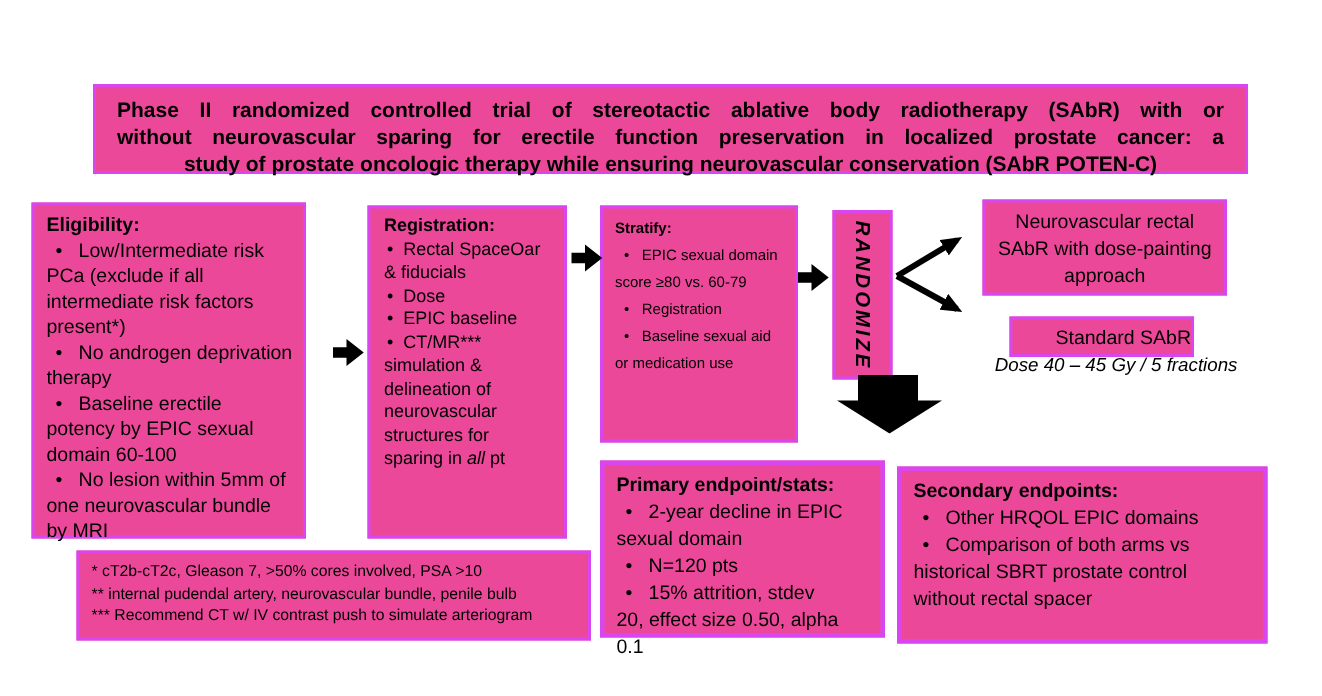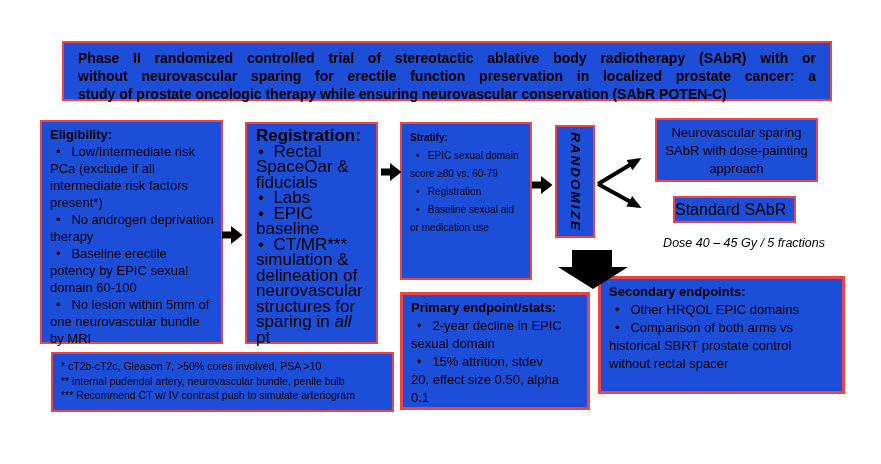--- a/index.html
+++ b/index.html
@@ -1,52 +1,52 @@
 <!DOCTYPE html>
 <html><head>
 <meta charset="utf-8">
 <style>
   html,body{margin:0;padding:0;background:#ffffff;}
   #canvas{
     position:relative;width:881px;height:464px;background:#ffffff;
     font-family:"Liberation Sans","DejaVu Sans",sans-serif;color:#000;
     overflow:hidden;
   }
-  .box{position:absolute;border:2px solid #ef4444;background:#1d4ed8;box-sizing:border-box;}
+  .box{position:absolute;border:2px solid #d946ef;background:#ec4899;box-sizing:border-box;margin-top:15px;}
   .thick{border-width:3px;}
   
   #title-box{left:62px;top:41px;width:770px;height:60px;padding:6px 14px 0 14px;
     font-weight:bold;font-size:14px;line-height:18px;}
   .jline{text-align:justify;text-align-last:justify;}
-  .lline{text-align:left;}
+  .lline{text-align:center;}
   
-  #eligibility-box{left:40px;top:120px;width:183px;height:224px;padding:4px 6px 0 8px;
+  #eligibility-box{left:21px;top:120px;width:183px;height:224px;padding:4px 6px 0 8px;
     font-size:13px;line-height:17px;}
   
   #registration-box{left:245px;top:122px;width:133px;height:222px;padding:4px 14px 0 9px;
-    font-size:17px;line-height:15.5px;}
+    font-size:12px;line-height:15.5px;}
   
   #stratify-box{left:400px;top:122px;width:132px;height:158px;padding:5px 6px 0 8px;
     font-size:10px;line-height:18px;}
   
   #randomize-box{left:555px;top:125px;width:40px;height:113px;}
   #randomize-box .vtext{position:absolute;left:50%;top:50%;
     transform:translate(-50%,-50%) rotate(90deg);white-space:nowrap;
     font-weight:bold;font-style:italic;font-size:13.5px;letter-spacing:2px;}
   
   #neuro-arm-box{left:655px;top:118px;width:163px;height:64px;padding:4px 6px 0 6px;
     font-size:13px;line-height:18px;text-align:center;}
   #standard-arm-box{left:673px;top:196px;width:123px;height:27px;
-    font-size:16px;line-height:23px;text-align:left;}
+    font-size:13px;line-height:23px;text-align:right;}
   #dose-note{position:absolute;left:650px;top:236px;width:175px;text-align:right;
     font-style:italic;font-size:12.5px;}
   
   #primary-box{left:400px;top:292px;width:190px;height:118px;padding:4px 24px 0 8px;
     font-size:13px;line-height:18px;}
-  #secondary-box{left:598px;top:276px;width:247px;height:118px;padding:4px 6px 0 8px;
+  #secondary-box{left:598px;top:296px;width:247px;height:118px;padding:4px 6px 0 8px;
     font-size:13px;line-height:18px;}
   
   #footnote-box{left:51px;top:352px;width:343px;height:60px;padding:5px 6px 0 8px;
     font-size:10.5px;line-height:14.5px;}
   .heading{font-weight:bold;}
   .li{text-indent:6px;}
   .li::before{content:"\2022\00a0\00a0\00a0";}
   #registration-box .li{text-indent:2px;}
   #registration-box .li::before{content:"\2022\00a0\00a0";}
   em{font-style:italic;}
@@ -67,49 +67,50 @@
     <div class="heading">Eligibility:</div>
     <div class="li">Low/Intermediate risk PCa (exclude if all intermediate risk factors present*)</div>
     <div class="li">No androgen deprivation therapy</div>
     <div class="li">Baseline erectile potency by EPIC sexual domain 60-100</div>
     <div class="li">No lesion within 5mm of one neurovascular bundle by MRI</div>
   </div>
 
   <div id="registration-box" class="box">
     <div class="heading">Registration:</div>
     <div class="li">Rectal SpaceOar &amp; fiducials</div>
-    <div class="li">Labs</div>
+    <div class="li">Dose</div>
     <div class="li">EPIC baseline</div>
     <div class="li"><span>CT/MR*** simulation &amp; delineation of neurovascular structures for sparing in </span><em>all</em><span> pt</span></div>
   </div>
 
   <div id="stratify-box" class="box">
     <div class="heading">Stratify:</div>
     <div class="li">EPIC sexual domain score ≥80 vs. 60-79</div>
     <div class="li">Registration</div>
     <div class="li">Baseline sexual aid or medication use</div>
   </div>
 
   <div id="randomize-box" class="box">
     <span class="vtext">RANDOMIZE</span>
   </div>
 
   <div id="neuro-arm-box" class="box">
-    <div>Neurovascular sparing SAbR with dose-painting approach</div>
+    <div>Neurovascular rectal SAbR with dose-painting approach</div>
   </div>
 
   <div id="standard-arm-box" class="box">
     <div>Standard SAbR</div>
   </div>
 
   <div id="dose-note">Dose 40 – 45 Gy / 5 fractions</div>
 
   <div id="primary-box" class="box thick">
     <div class="heading">Primary endpoint/stats:</div>
     <div class="li">2-year decline in EPIC sexual domain</div>
+    <div class="li">N=120 pts</div>
     <div class="li">15% attrition, stdev 20, effect size 0.50, alpha 0.1</div>
   </div>
 
   <div id="secondary-box" class="box thick">
     <div class="heading">Secondary endpoints:</div>
     <div class="li">Other HRQOL EPIC domains</div>
     <div class="li">Comparison of both arms vs historical SBRT prostate control without rectal spacer</div>
   </div>
 
   <div id="footnote-box" class="box">

